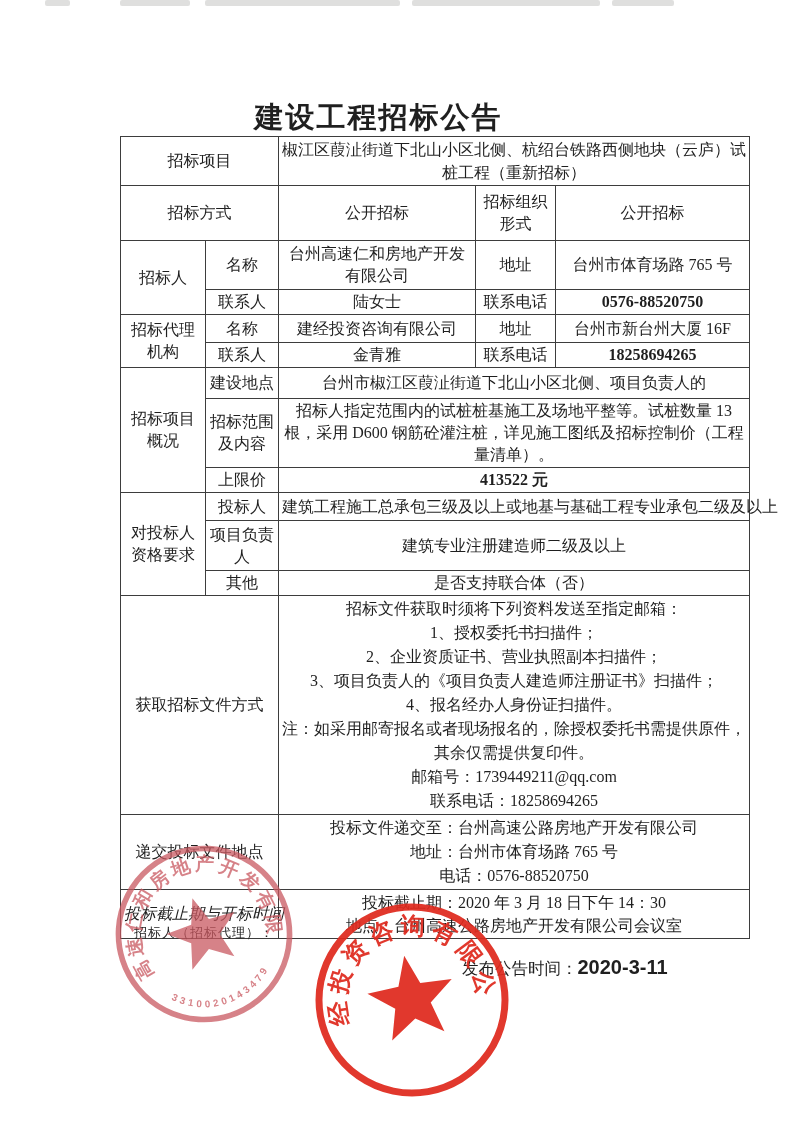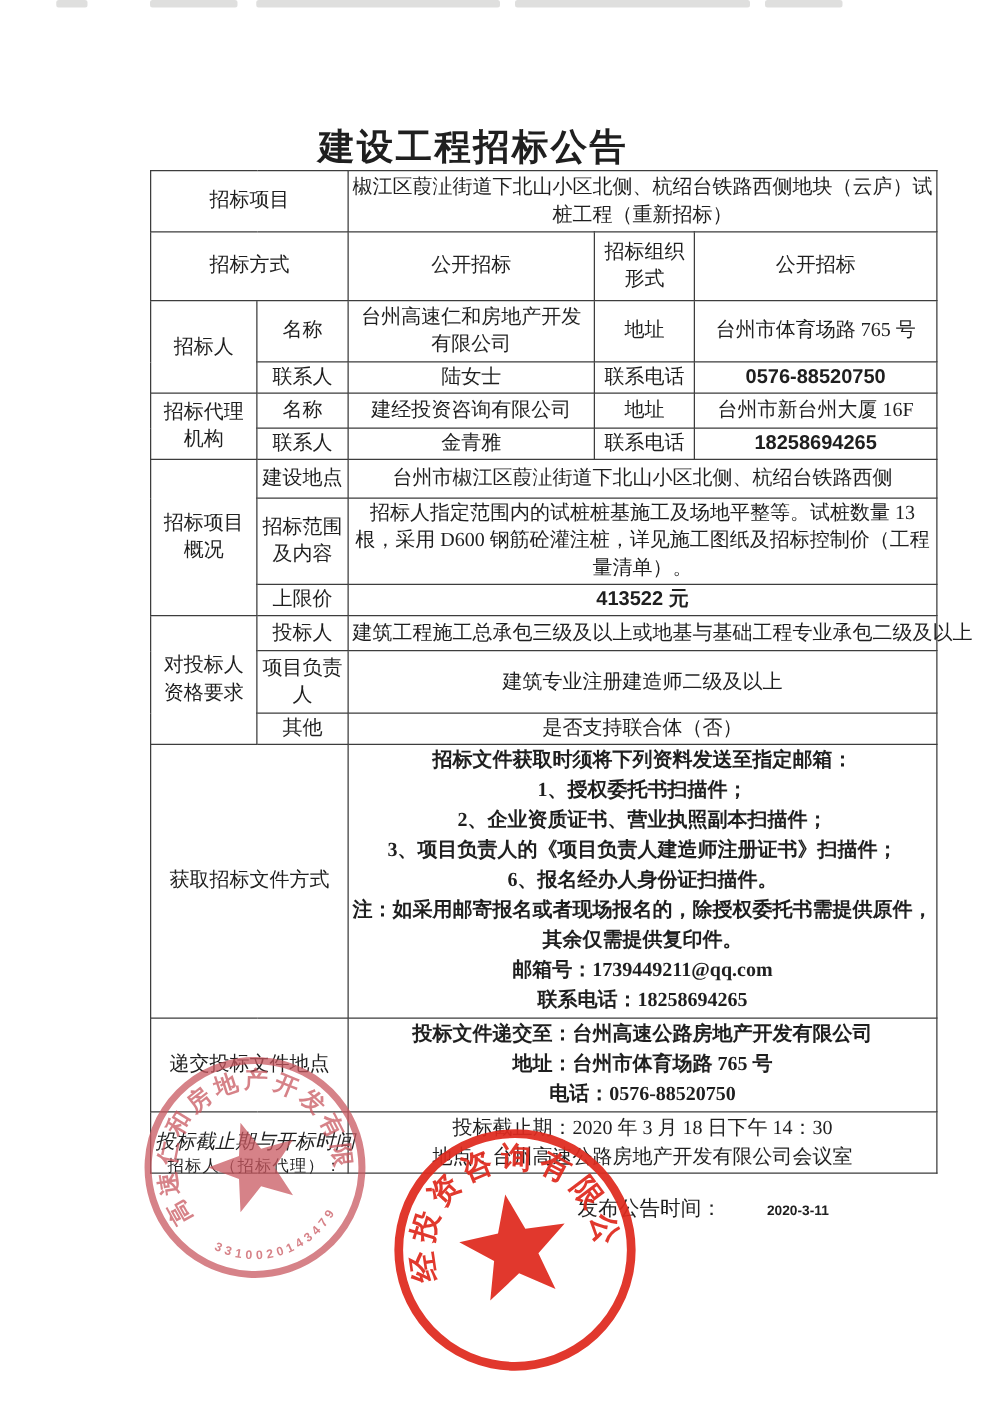--- a/index.html
+++ b/index.html
@@ -27,38 +27,38 @@
   }
   table.doc td{
     border:1px solid #3d3d3d;
     font-size:16px;
     text-align:center;vertical-align:middle;
     padding:1px 3px;
     line-height:22px;
     word-break:break-all;
   }
   td.lbl{line-height:21px;}
-  td.num{font-family:Liberation Sans, sans-serif;font-weight:700;font-size:14.5px;}
+  td.num{font-family:Liberation Serif, serif;font-weight:700;font-size:14.5px;}
   td.scope{font-size:14.6px;line-height:23px;padding:1px 2px;}
   td.fit{font-size:15px;white-space:nowrap;}
   td.tight{font-size:14.5px;white-space:nowrap;padding:1px 1px;font-style:italic;}
   td.block{text-align:left;vertical-align:top;padding:4px 8px;}
   .block .ln{line-height:24px;}
-  td.block3 .ln{line-height:24px;font-weight:bold;}
+  td.block3 .ln{line-height:24px;}
   td.block2 .ln{line-height:23px;}
 
   .signer{
     position:absolute;left:134px;top:924px;
     font-size:13px;letter-spacing:1px;
   }
   .publish{
     position:absolute;left:462px;top:956px;
     font-size:16.5px;
   }
-  .publish b{font-family:"Liberation Sans","DejaVu Sans",sans-serif;font-weight:700;font-size:11px;margin-left:36px;}
+  .publish b{font-family:"Liberation Sans","DejaVu Sans",sans-serif;font-weight:700;font-size:20px;}
 
   .stamp{position:absolute;pointer-events:none;}
   .stamp-left{left:110px;top:840px;width:188px;height:188px;transform:rotate(-18deg);opacity:.74;}
   .stamp-right{left:312px;top:900px;width:200px;height:200px;transform:rotate(-10deg);opacity:.93;}
   .stamp text{font-family:"Liberation Serif","DejaVu Serif",serif;font-weight:700;}
   .stamp .serial{font-family:"Liberation Sans","DejaVu Sans",sans-serif;font-weight:700;}
 </style>
 </head>
 <body>
 
@@ -118,21 +118,21 @@
     <tr style="height:25px">
       <td class="lbl">联系人</td>
       <td>金青雅</td>
       <td class="lbl">联系电话</td>
       <td class="num">18258694265</td>
     </tr>
 
     <tr style="height:31px">
       <td class="lbl" rowspan="3">招标项目概况</td>
       <td class="lbl">建设地点</td>
-      <td colspan="3">台州市椒江区葭沚街道下北山小区北侧、杭绍台铁路西侧</td>
+      <td colspan="3">台州市椒江区葭沚街道下北山小区北侧、项目负责人的</td>
     </tr>
     <tr style="height:48px">
       <td class="lbl">招标范围及内容</td>
       <td colspan="3" class="scope">招标人指定范围内的试桩桩基施工及场地平整等。试桩数量 13 根，采用 D600 钢筋砼灌注桩，详见施工图纸及招标控制价（工程量清单）。</td>
     </tr>
     <tr style="height:25px">
       <td class="lbl">上限价</td>
       <td colspan="3" class="num">413522 元</td>
     </tr>
 
@@ -150,21 +150,21 @@
       <td colspan="3">是否支持联合体（否）</td>
     </tr>
 
     <tr style="height:218px">
       <td class="lbl" colspan="2">获取招标文件方式</td>
       <td colspan="3" class="block block3">
         <div class="ln">招标文件获取时须将下列资料发送至指定邮箱：</div>
         <div class="ln">1、授权委托书扫描件；</div>
         <div class="ln">2、企业资质证书、营业执照副本扫描件；</div>
         <div class="ln">3、项目负责人的《项目负责人建造师注册证书》扫描件；</div>
-        <div class="ln">6、报名经办人身份证扫描件。</div>
+        <div class="ln">4、报名经办人身份证扫描件。</div>
         <div class="ln">注：如采用邮寄报名或者现场报名的，除授权委托书需提供原件，其余仅需提供复印件。</div>
         <div class="ln">邮箱号：1739449211@qq.com</div>
         <div class="ln">联系电话：18258694265</div>
       </td>
     </tr>
 
     <tr style="height:75px">
       <td class="lbl" colspan="2">递交投标文件地点</td>
       <td colspan="3" class="block block3">
         <div class="ln">投标文件递交至：台州高速公路房地产开发有限公司</div>

